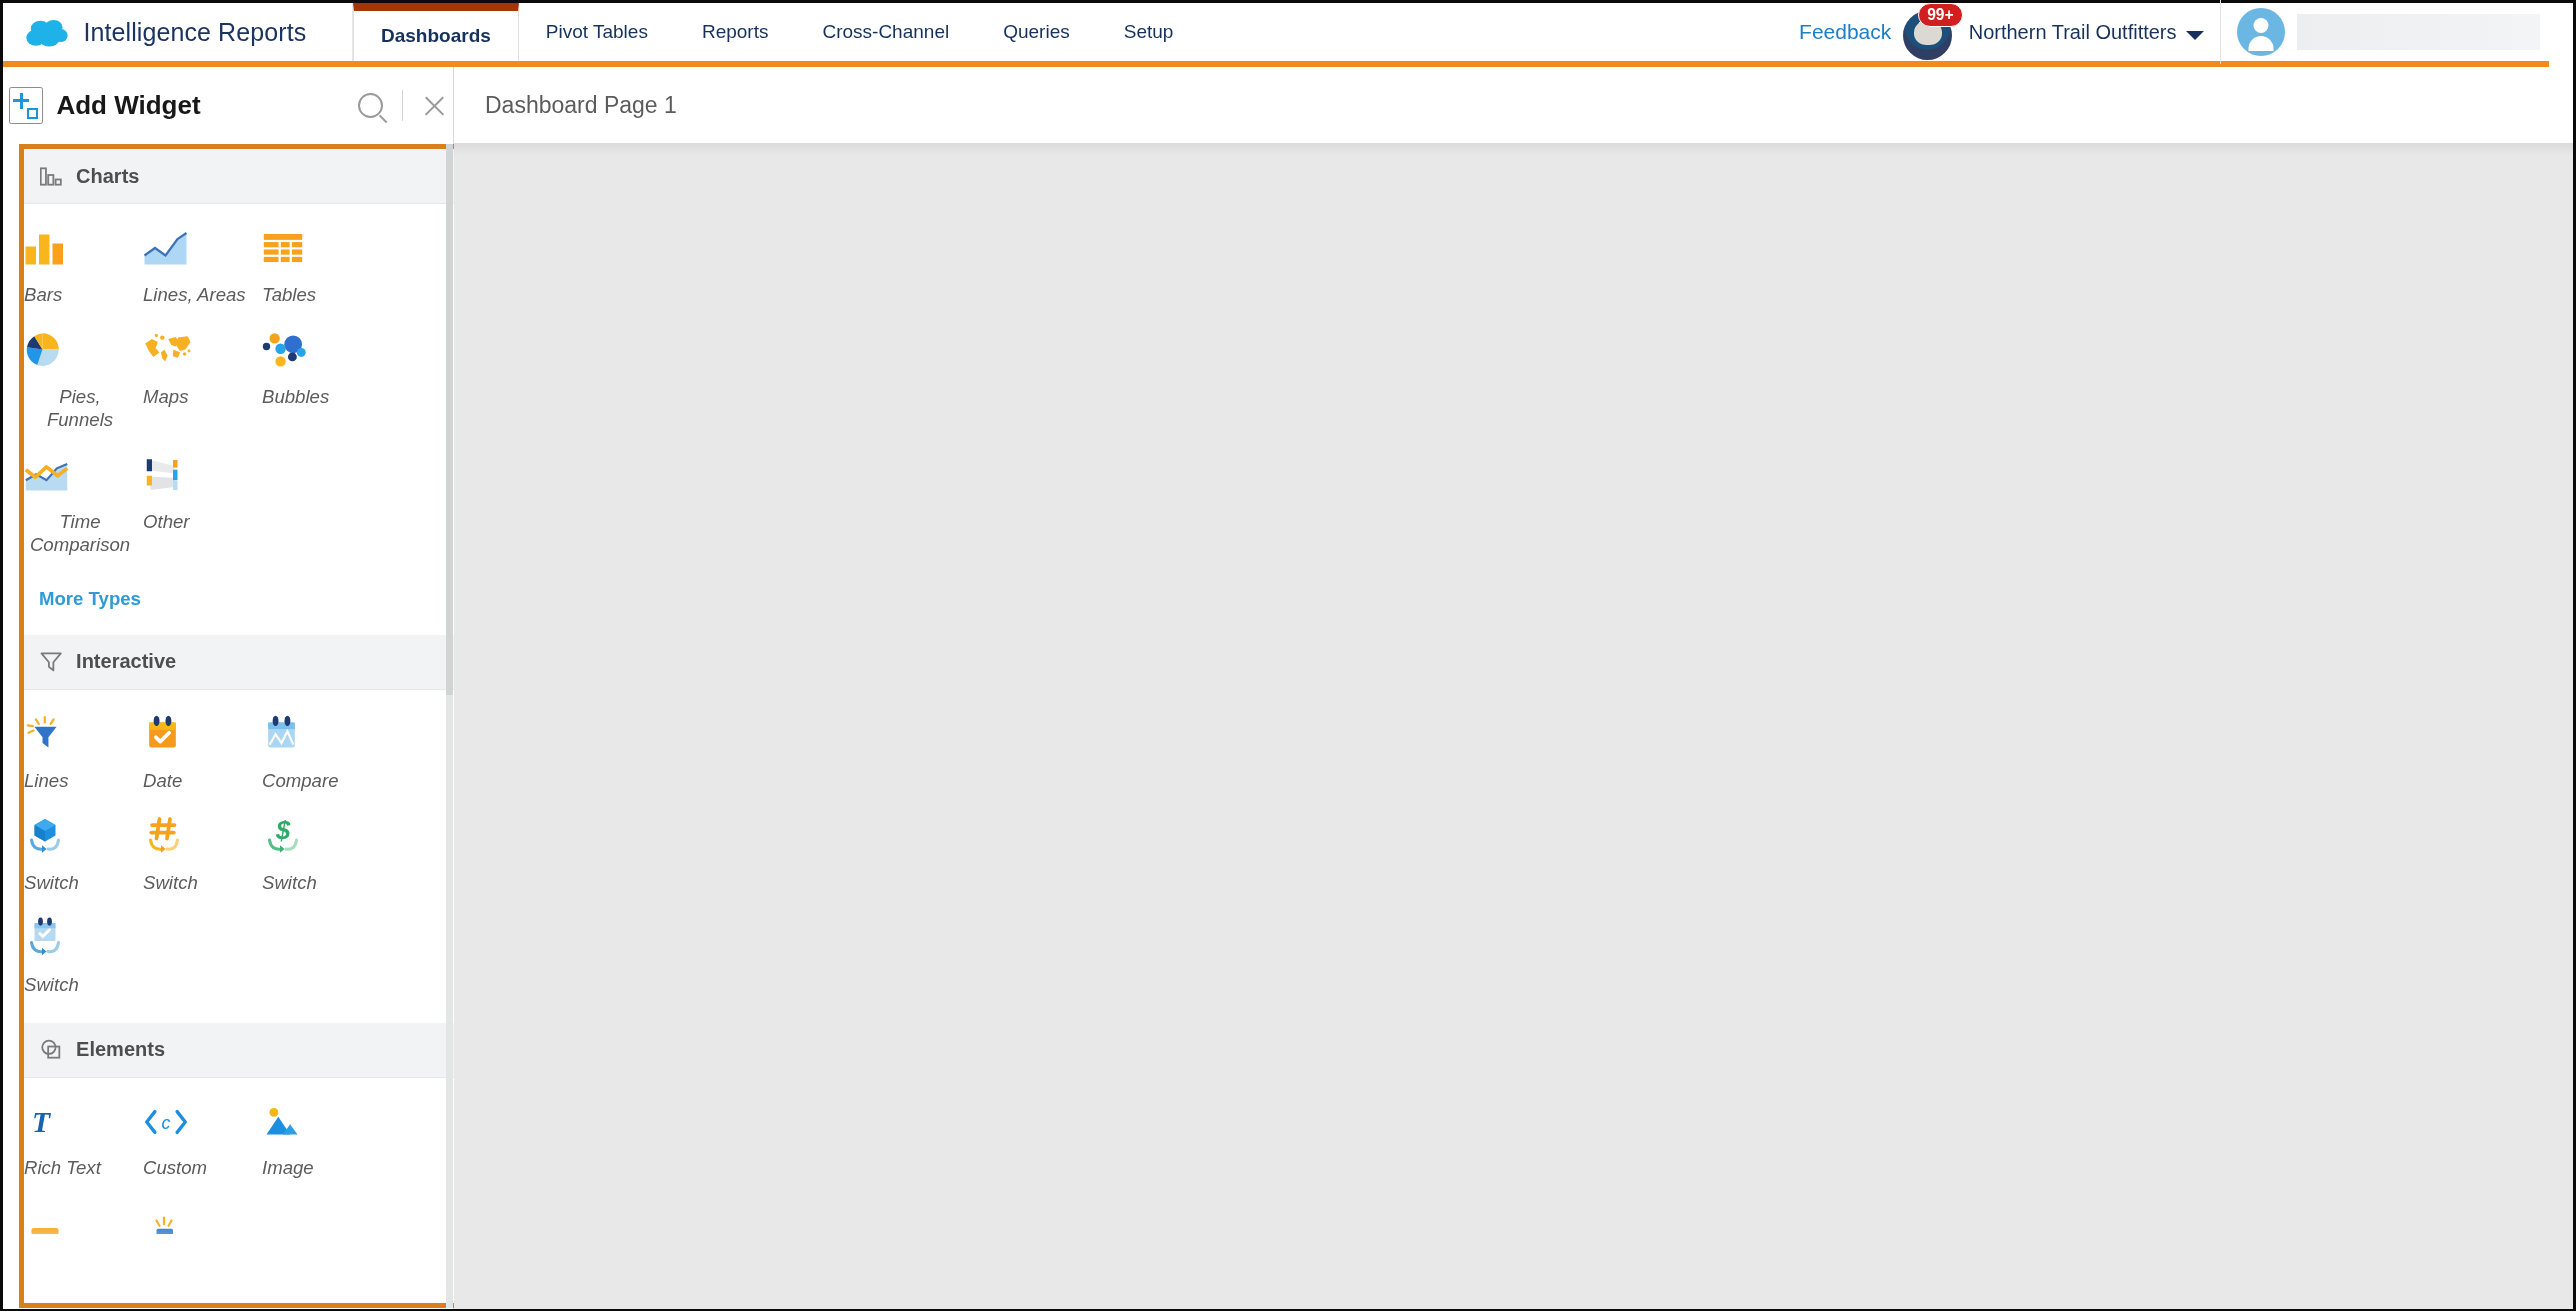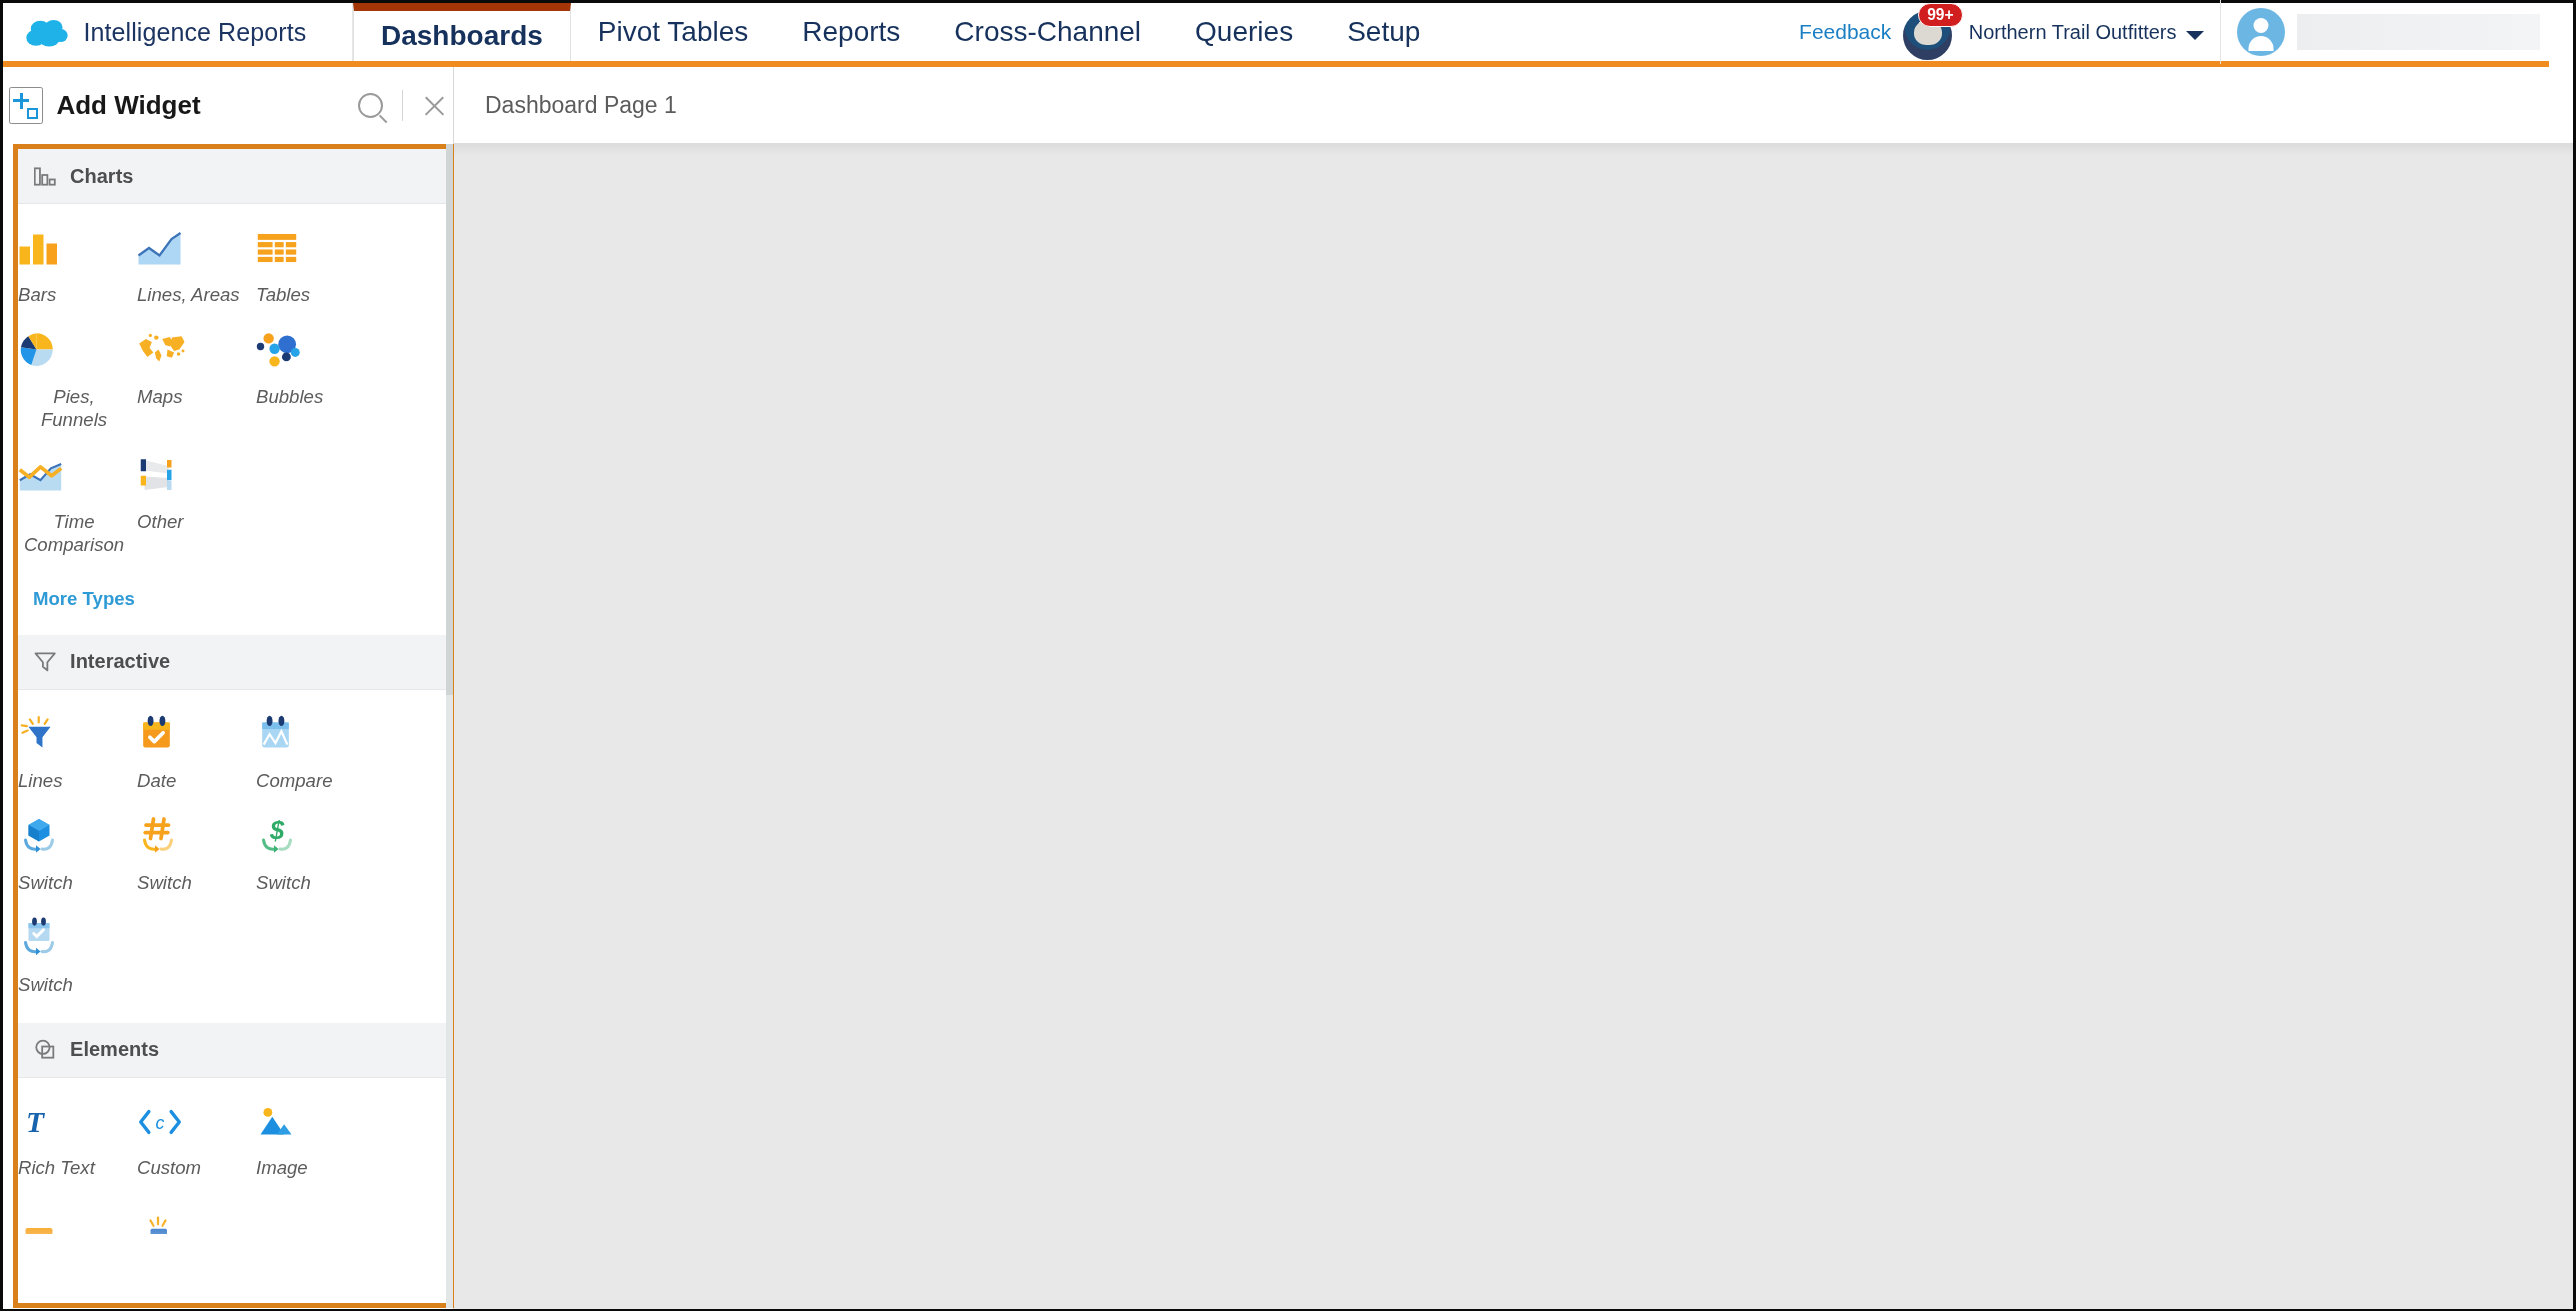--- a/index.html
+++ b/index.html
@@ -33,21 +33,21 @@
   .cloud-logo { width: 46px; height: 31px; flex: none; margin-right: 13.4px; }
   .brand-text {
     font-size: 25px; color: #1c3461; letter-spacing: 0.1px;
     font-family: "Liberation Sans", sans-serif; white-space: nowrap;
   }
   .tabs { display: flex; align-items: stretch; flex: 1; }
   .tab {
     position: relative;
     display: flex; align-items: center; justify-content: center;
     padding: 0 27px;
-    font-size: 28px; color: #16325c; white-space: nowrap;
+    font-size: 19px; color: #16325c; white-space: nowrap;
     cursor: pointer;
   }
   .tab.active {
     border-top: 8.2px solid #a33507;
     border-left: 0.7px solid #e2e2e2;
     border-right: 0.7px solid #e2e2e2;
     font-weight: 600;
     z-index: 3;
   }
   .nav-right {
@@ -146,21 +146,21 @@
   .close-x { position: relative; width: 25px; height: 25px; cursor: pointer; }
   .close-x::before, .close-x::after {
     content: ""; position: absolute; left: 0; top: 12px;
     width: 25px; height: 2.2px; background: #9a9a9a;
   }
   .close-x::before { transform: rotate(45deg); }
   .close-x::after  { transform: rotate(-45deg); }
 
   
   .panel-hl {
-    position: absolute; left: 10px; top: 77px;
+    position: absolute; left: 16px; top: 77px;
     width: 445px; height: 1164px;
     border: 5.2px solid #d9801b;
     overflow: hidden;
     background: #fde047;
   }
   .panel-scroll {
     position: absolute; left: 0; top: 0; right: 0; bottom: 0;
     overflow: hidden; background: #fff;
   }
   .sec-head {

